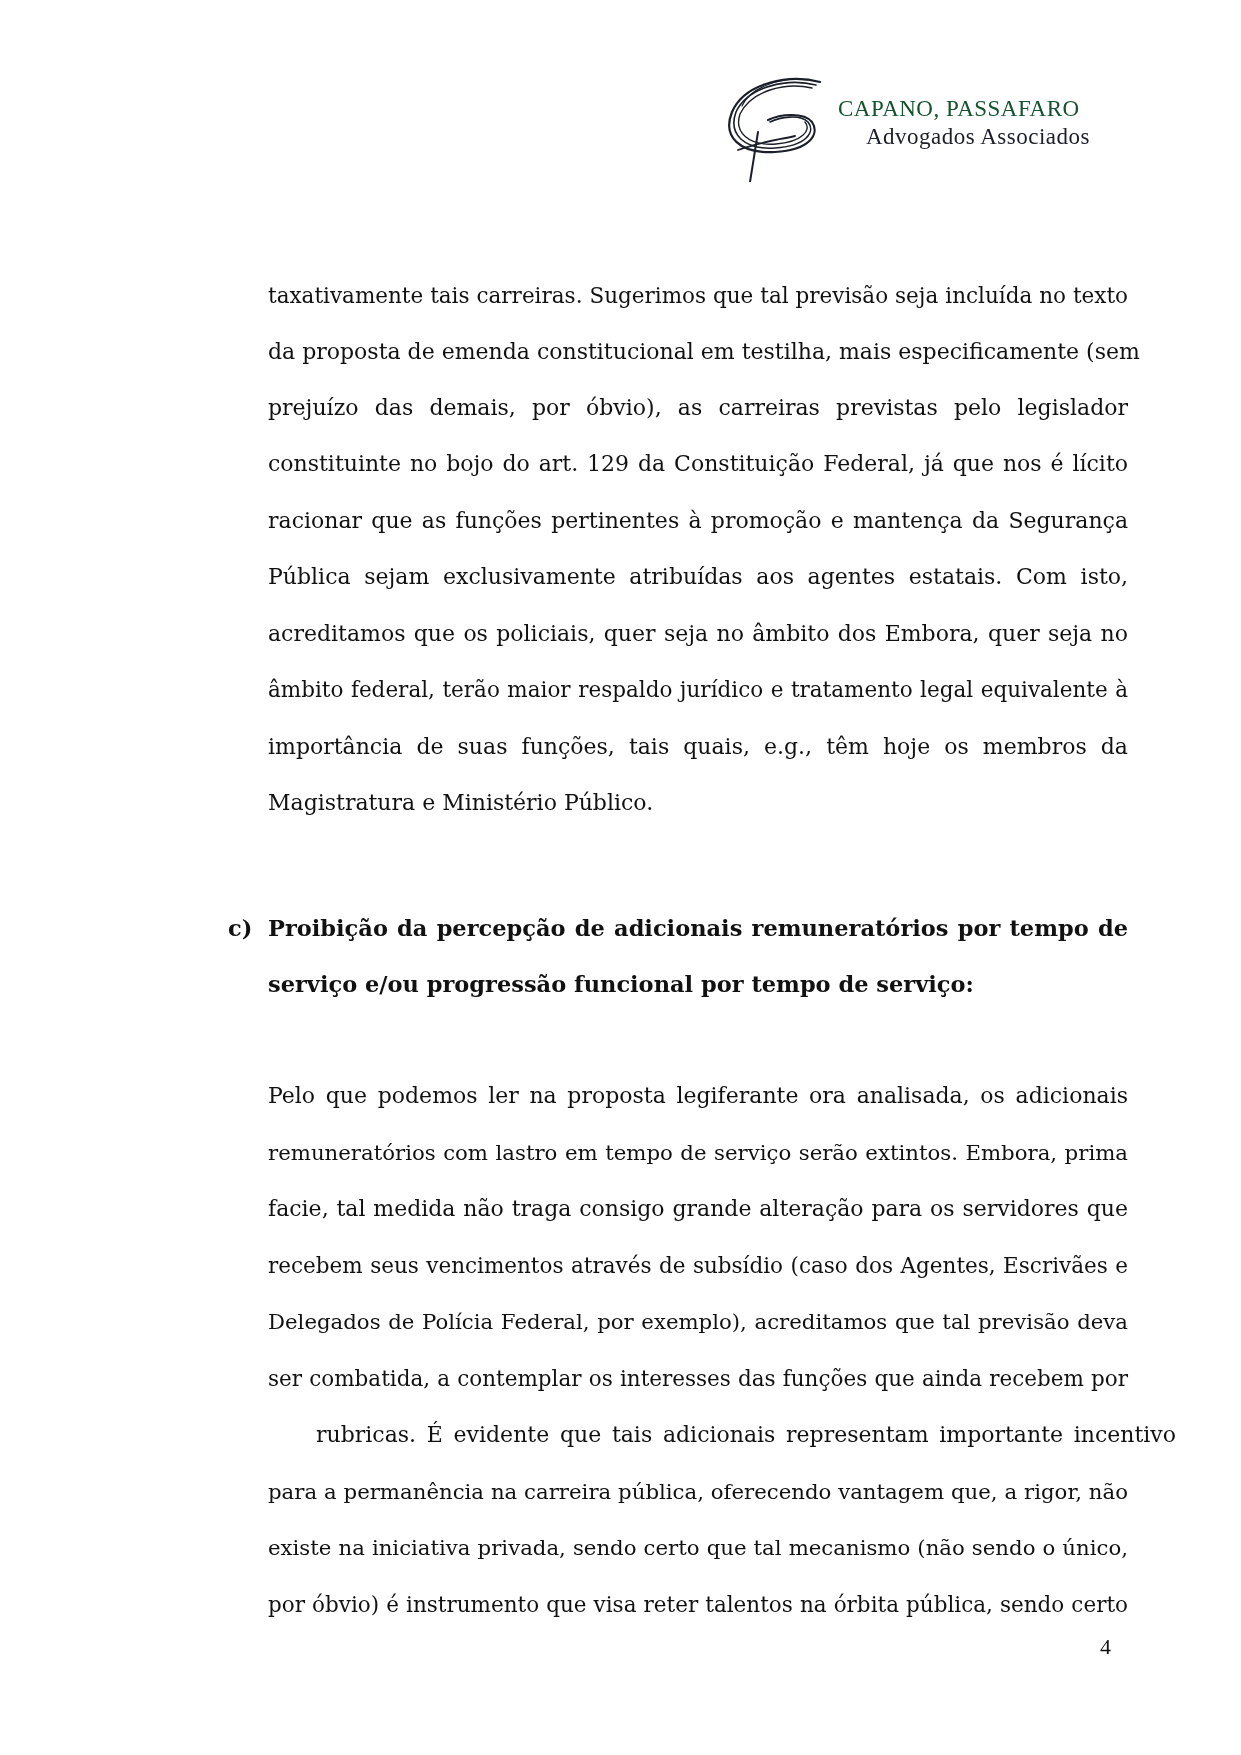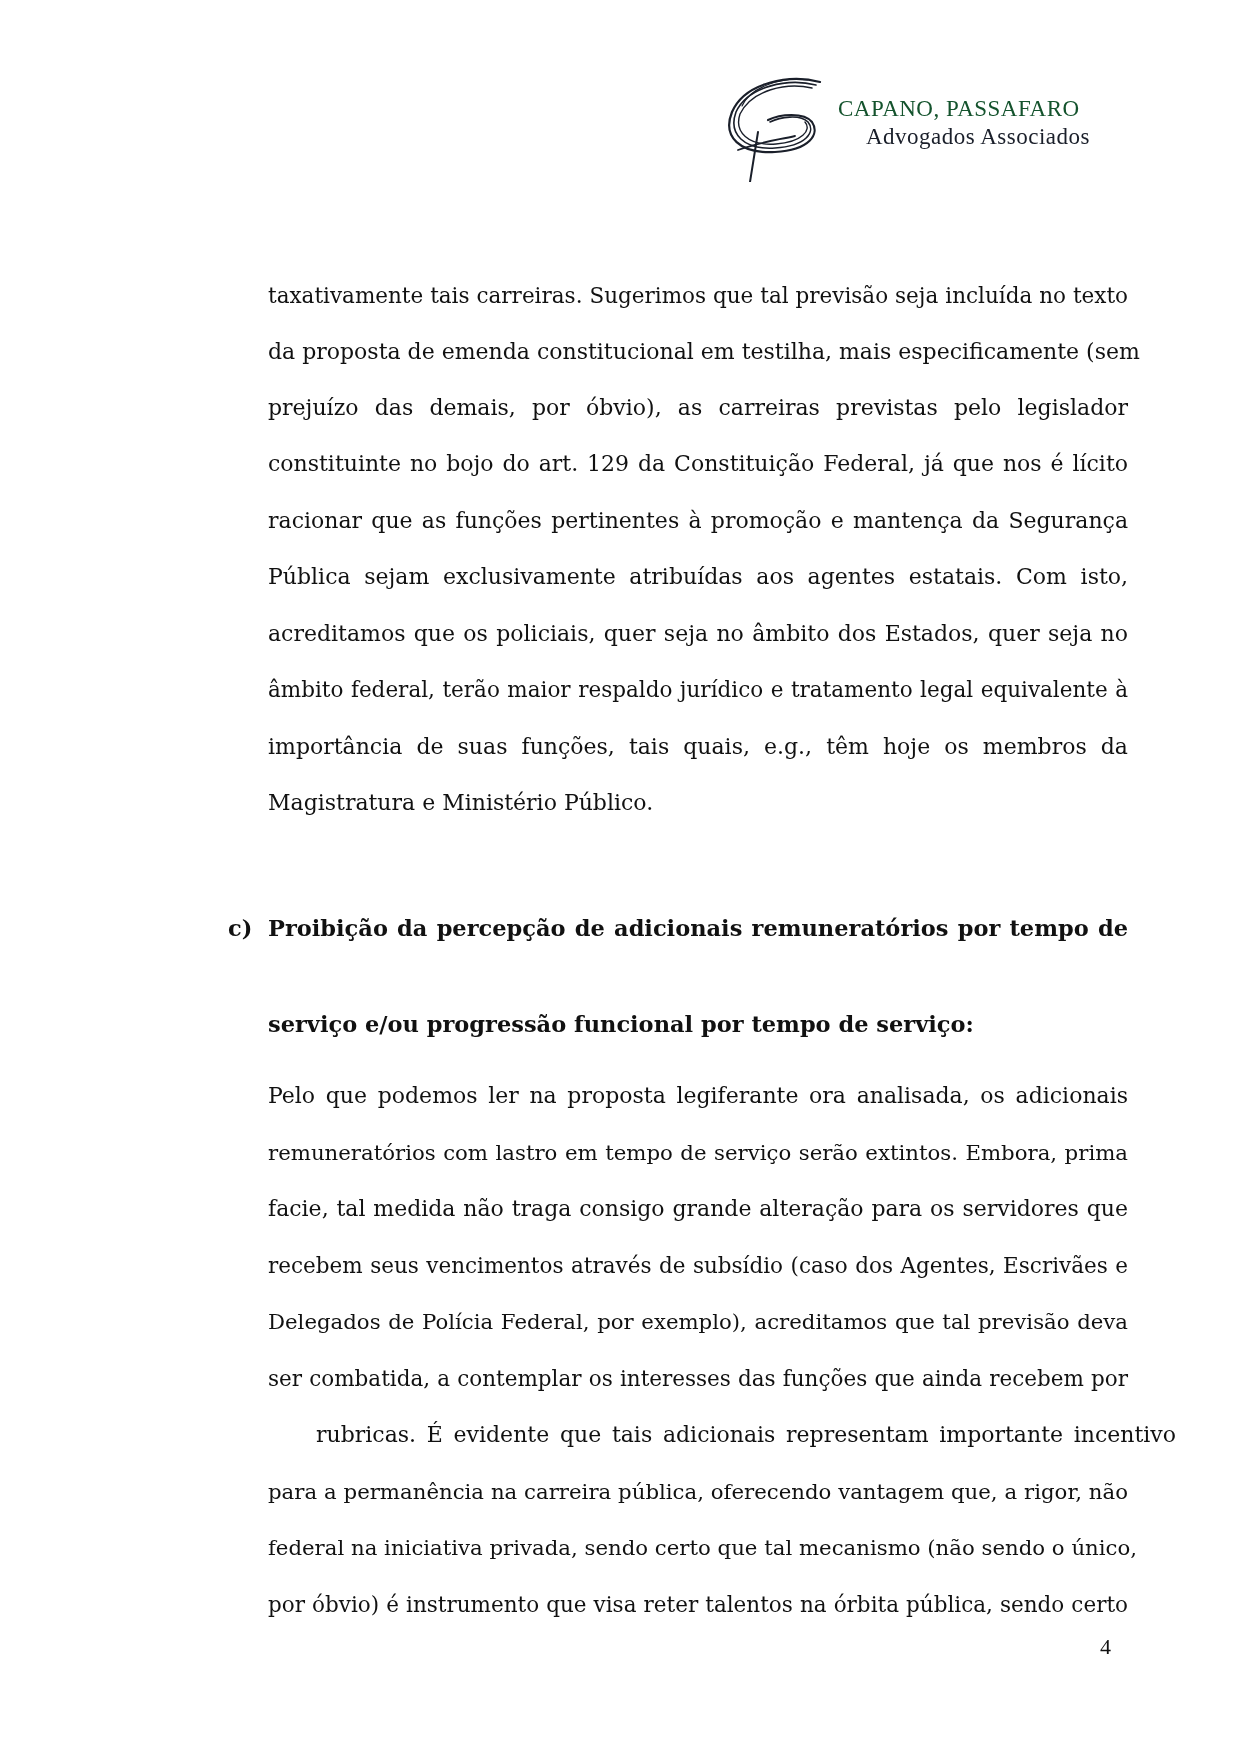--- a/index.html
+++ b/index.html
@@ -38,38 +38,38 @@
   <div class="firm-sub">Advogados Associados</div>
 </div>
 
 <div>
   <div class="line" style="top: 282px; white-space: nowrap; font-size: 21.5px;">taxativamente tais carreiras. Sugerimos que tal previsão seja incluída no texto</div>
   <div class="line" style="top: 338px; white-space: nowrap; font-size: 22px;">da proposta de emenda constitucional em testilha, mais especificamente (sem</div>
   <div class="line" style="top: 394px; white-space: nowrap;">prejuízo das demais, por óbvio), as carreiras previstas pelo legislador</div>
   <div class="line" style="top: 450px; white-space: nowrap;">constituinte no bojo do art. 129 da Constituição Federal, já que nos é lícito</div>
   <div class="line" style="top: 507px; white-space: nowrap;">racionar que as funções pertinentes à promoção e mantença da Segurança</div>
   <div class="line" style="top: 563px; white-space: nowrap;">Pública sejam exclusivamente atribuídas aos agentes estatais. Com isto,</div>
-  <div class="line" style="top: 620px; white-space: nowrap;">acreditamos que os policiais, quer seja no âmbito dos Estados, quer seja no</div>
+  <div class="line" style="top: 620px; white-space: nowrap;">acreditamos que os policiais, quer seja no âmbito dos Embora, quer seja no</div>
   <div class="line" style="top: 676px; white-space: nowrap; font-size: 21.5px;">âmbito federal, terão maior respaldo jurídico e tratamento legal equivalente à</div>
   <div class="line" style="top: 733px; white-space: nowrap;">importância de suas funções, tais quais, e.g., têm hoje os membros da</div>
   <div class="line last" style="top: 789px; white-space: nowrap;">Magistratura e Ministério Público.</div>
 </div>
 
 <div>
   <div class="heading h-marker" style="top:914px">c)</div>
   <div class="heading h-line" style="top: 914px; white-space: nowrap;">Proibição da percepção de adicionais remuneratórios por tempo de</div>
-  <div class="heading h-line last" style="top: 970px; white-space: nowrap; margin-top: 40px;">serviço e/ou progressão funcional por tempo de serviço:</div>
+  <div class="heading h-line last" style="top: 970px; white-space: nowrap;">serviço e/ou progressão funcional por tempo de serviço:</div>
 </div>
 
 <div>
   <div class="line" style="top: 1082px; white-space: nowrap;">Pelo que podemos ler na proposta legiferante ora analisada, os adicionais</div>
   <div class="line" style="top: 1139px; white-space: nowrap; font-size: 21.25px;">remuneratórios com lastro em tempo de serviço serão extintos. Embora, prima</div>
   <div class="line" style="top: 1195px; white-space: nowrap;">facie, tal medida não traga consigo grande alteração para os servidores que</div>
   <div class="line" style="top: 1252px; white-space: nowrap; font-size: 21.5px;">recebem seus vencimentos através de subsídio (caso dos Agentes, Escrivães e</div>
   <div class="line" style="top: 1308px; white-space: nowrap; font-size: 21.25px;">Delegados de Polícia Federal, por exemplo), acreditamos que tal previsão deva</div>
   <div class="line" style="top: 1365px; white-space: nowrap; font-size: 21.5px;">ser combatida, a contemplar os interesses das funções que ainda recebem por</div>
   <div class="line" style="top: 1421px; white-space: nowrap; margin-left: 48px;">rubricas. É evidente que tais adicionais representam importante incentivo</div>
   <div class="line" style="top: 1478px; white-space: nowrap; font-size: 21.25px;">para a permanência na carreira pública, oferecendo vantagem que, a rigor, não</div>
-  <div class="line" style="top: 1534px; white-space: nowrap; font-size: 21.25px;">federal na iniciativa privada, sendo certo que tal mecanismo (não sendo o único,</div>
+  <div class="line" style="top: 1534px; white-space: nowrap; font-size: 21.25px;">existe na iniciativa privada, sendo certo que tal mecanismo (não sendo o único,</div>
   <div class="line" style="top: 1591px; white-space: nowrap; font-size: 21.5px;">por óbvio) é instrumento que visa reter talentos na órbita pública, sendo certo</div>
 </div>
 
 <div class="page-number">4</div>
 
 </body></html>

